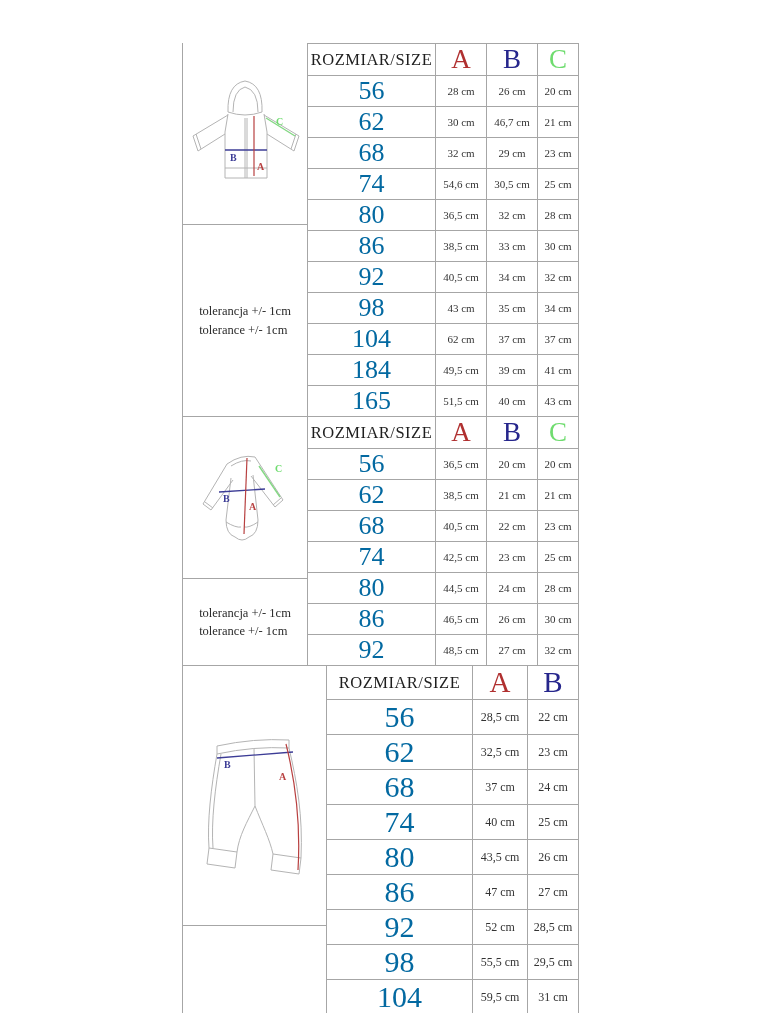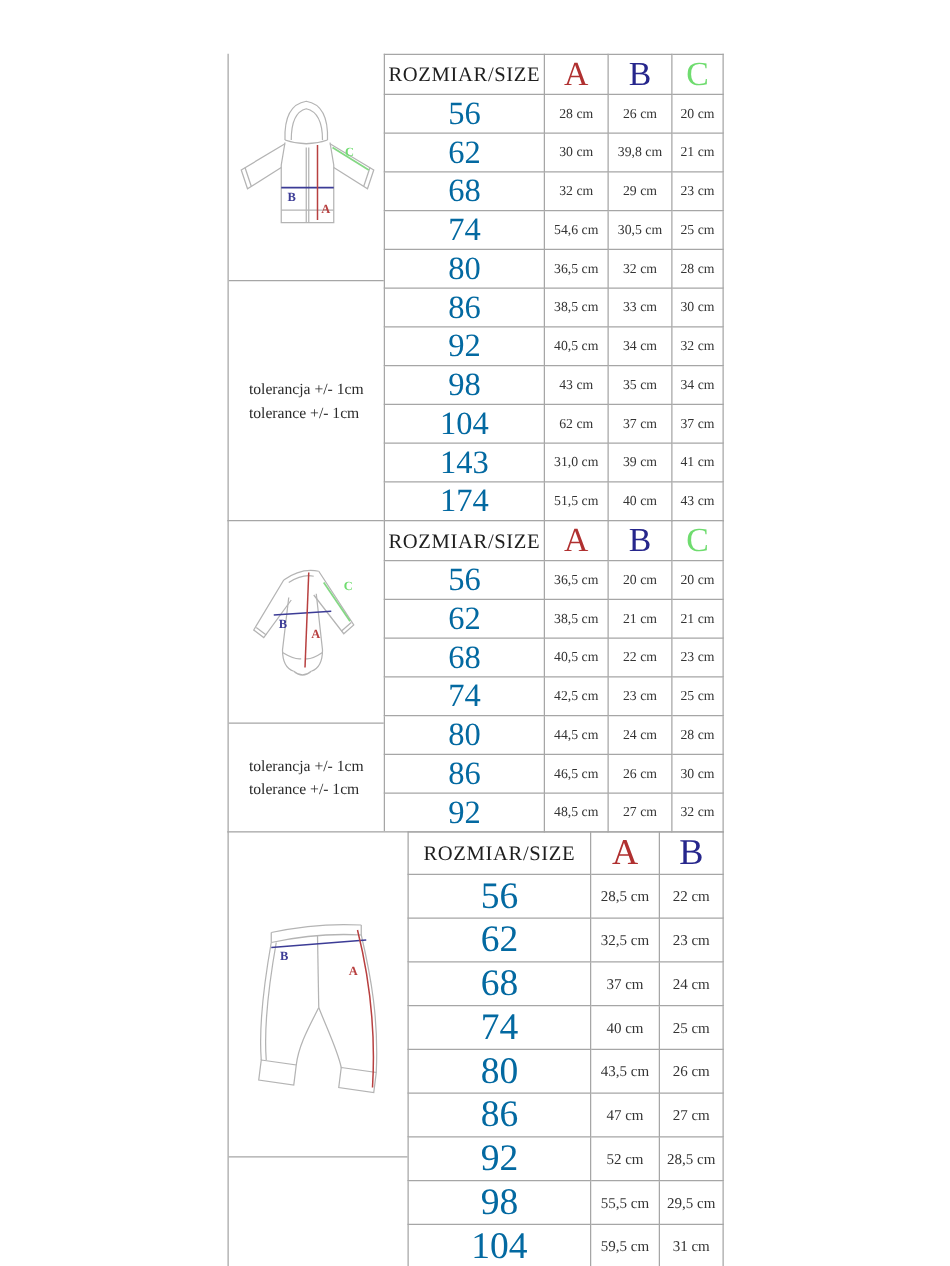--- a/index.html
+++ b/index.html
@@ -126,21 +126,21 @@
         <tbody>
             <tr>
               <td class="size-cell">56</td>
               <td class="measure-cell">28 cm</td>
               <td class="measure-cell">26 cm</td>
               <td class="measure-cell">20 cm</td>
             </tr>
             <tr>
               <td class="size-cell">62</td>
               <td class="measure-cell">30 cm</td>
-              <td class="measure-cell">39,8 cm</td>
+              <td class="measure-cell">46,7 cm</td>
               <td class="measure-cell">21 cm</td>
             </tr>
             <tr>
               <td class="size-cell">68</td>
               <td class="measure-cell">32 cm</td>
               <td class="measure-cell">29 cm</td>
               <td class="measure-cell">23 cm</td>
             </tr>
             <tr>
               <td class="size-cell">74</td>
@@ -172,27 +172,27 @@
               <td class="measure-cell">35 cm</td>
               <td class="measure-cell">34 cm</td>
             </tr>
             <tr>
               <td class="size-cell">104</td>
               <td class="measure-cell">62 cm</td>
               <td class="measure-cell">37 cm</td>
               <td class="measure-cell">37 cm</td>
             </tr>
             <tr>
-              <td class="size-cell">143</td>
-              <td class="measure-cell">31,0 cm</td>
+              <td class="size-cell">184</td>
+              <td class="measure-cell">49,5 cm</td>
               <td class="measure-cell">39 cm</td>
               <td class="measure-cell">41 cm</td>
             </tr>
             <tr>
-              <td class="size-cell">174</td>
+              <td class="size-cell">165</td>
               <td class="measure-cell">51,5 cm</td>
               <td class="measure-cell">40 cm</td>
               <td class="measure-cell">43 cm</td>
             </tr>
           </tbody>
       </table>
     </div>
 
     <div class="block b2">
       <div class="info">

